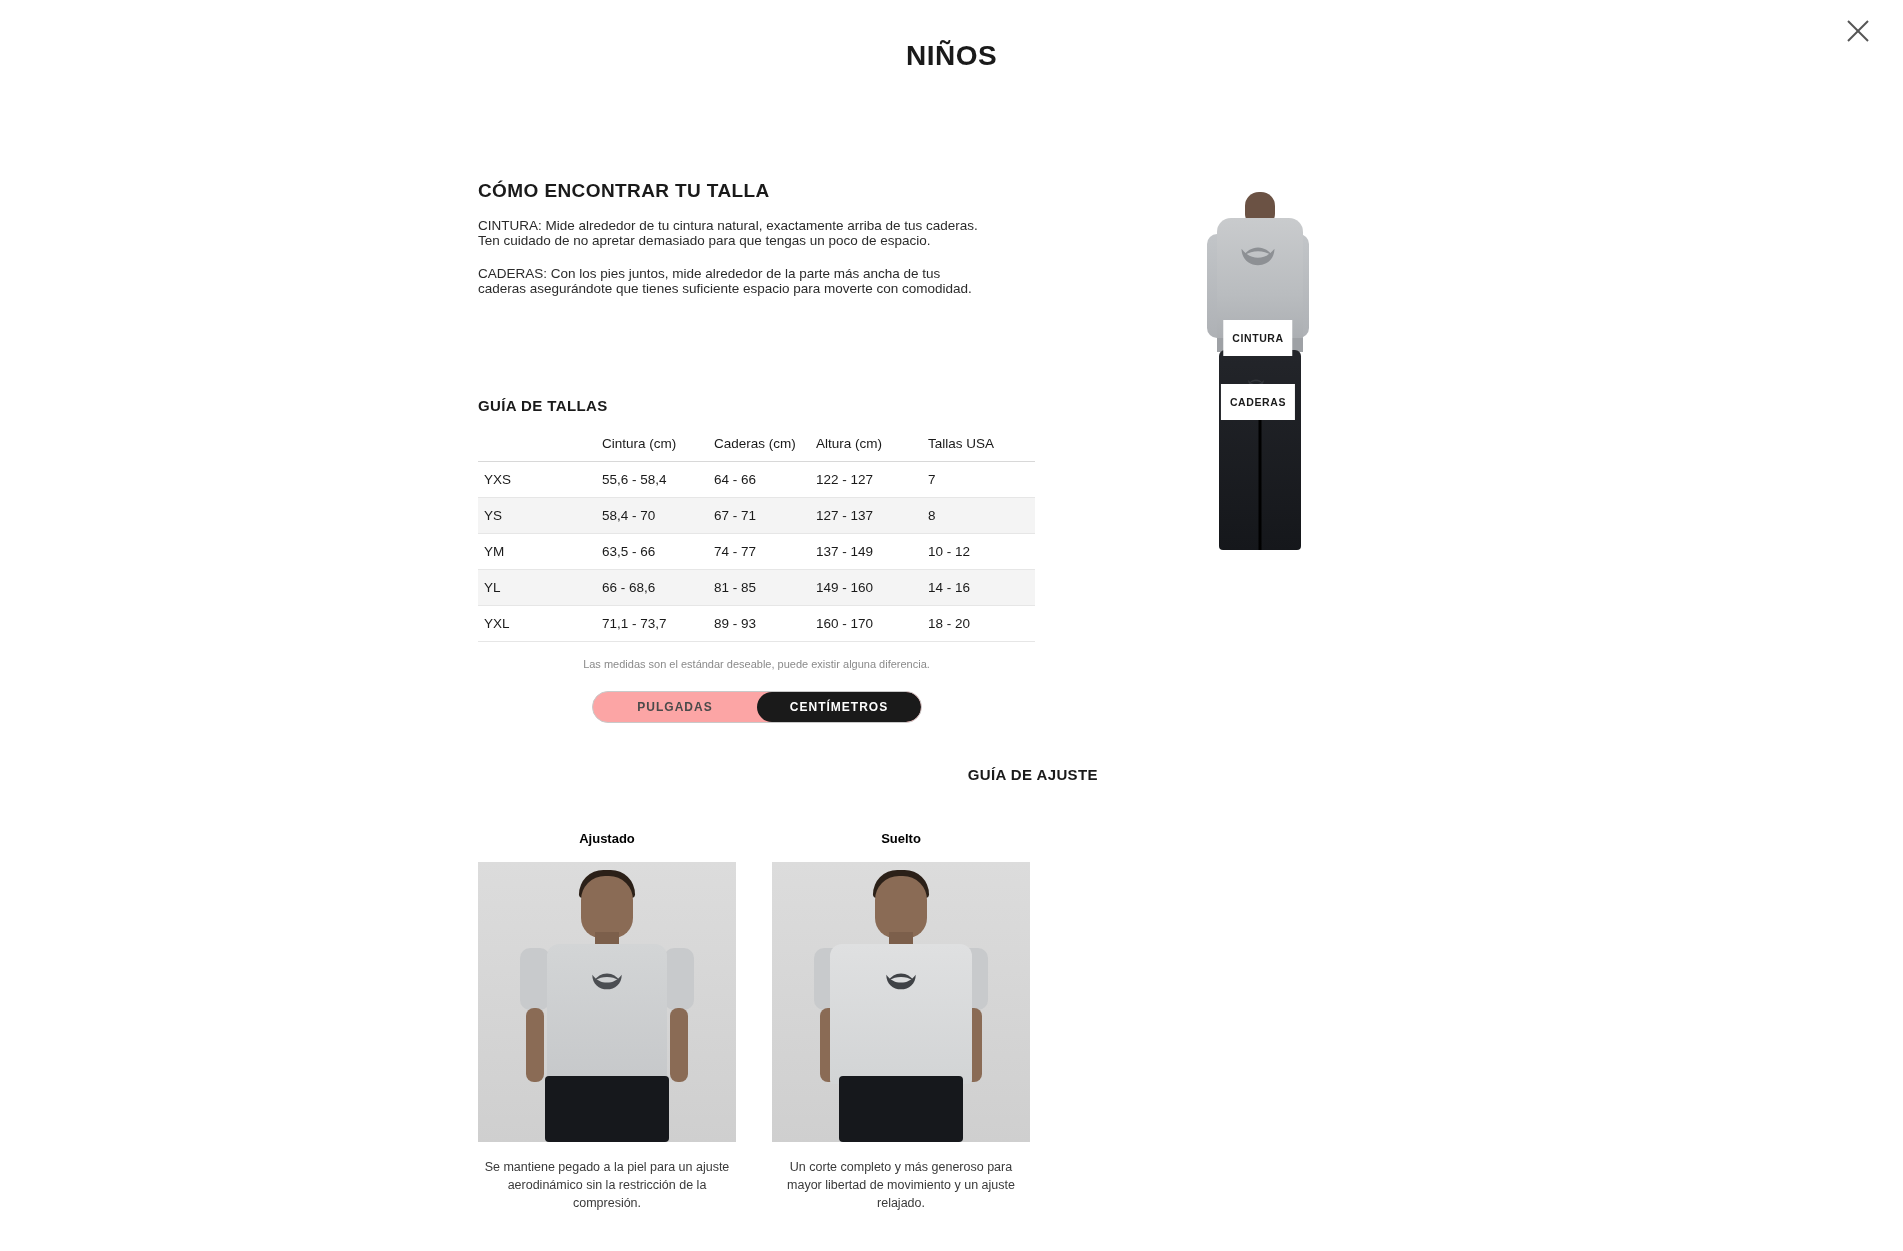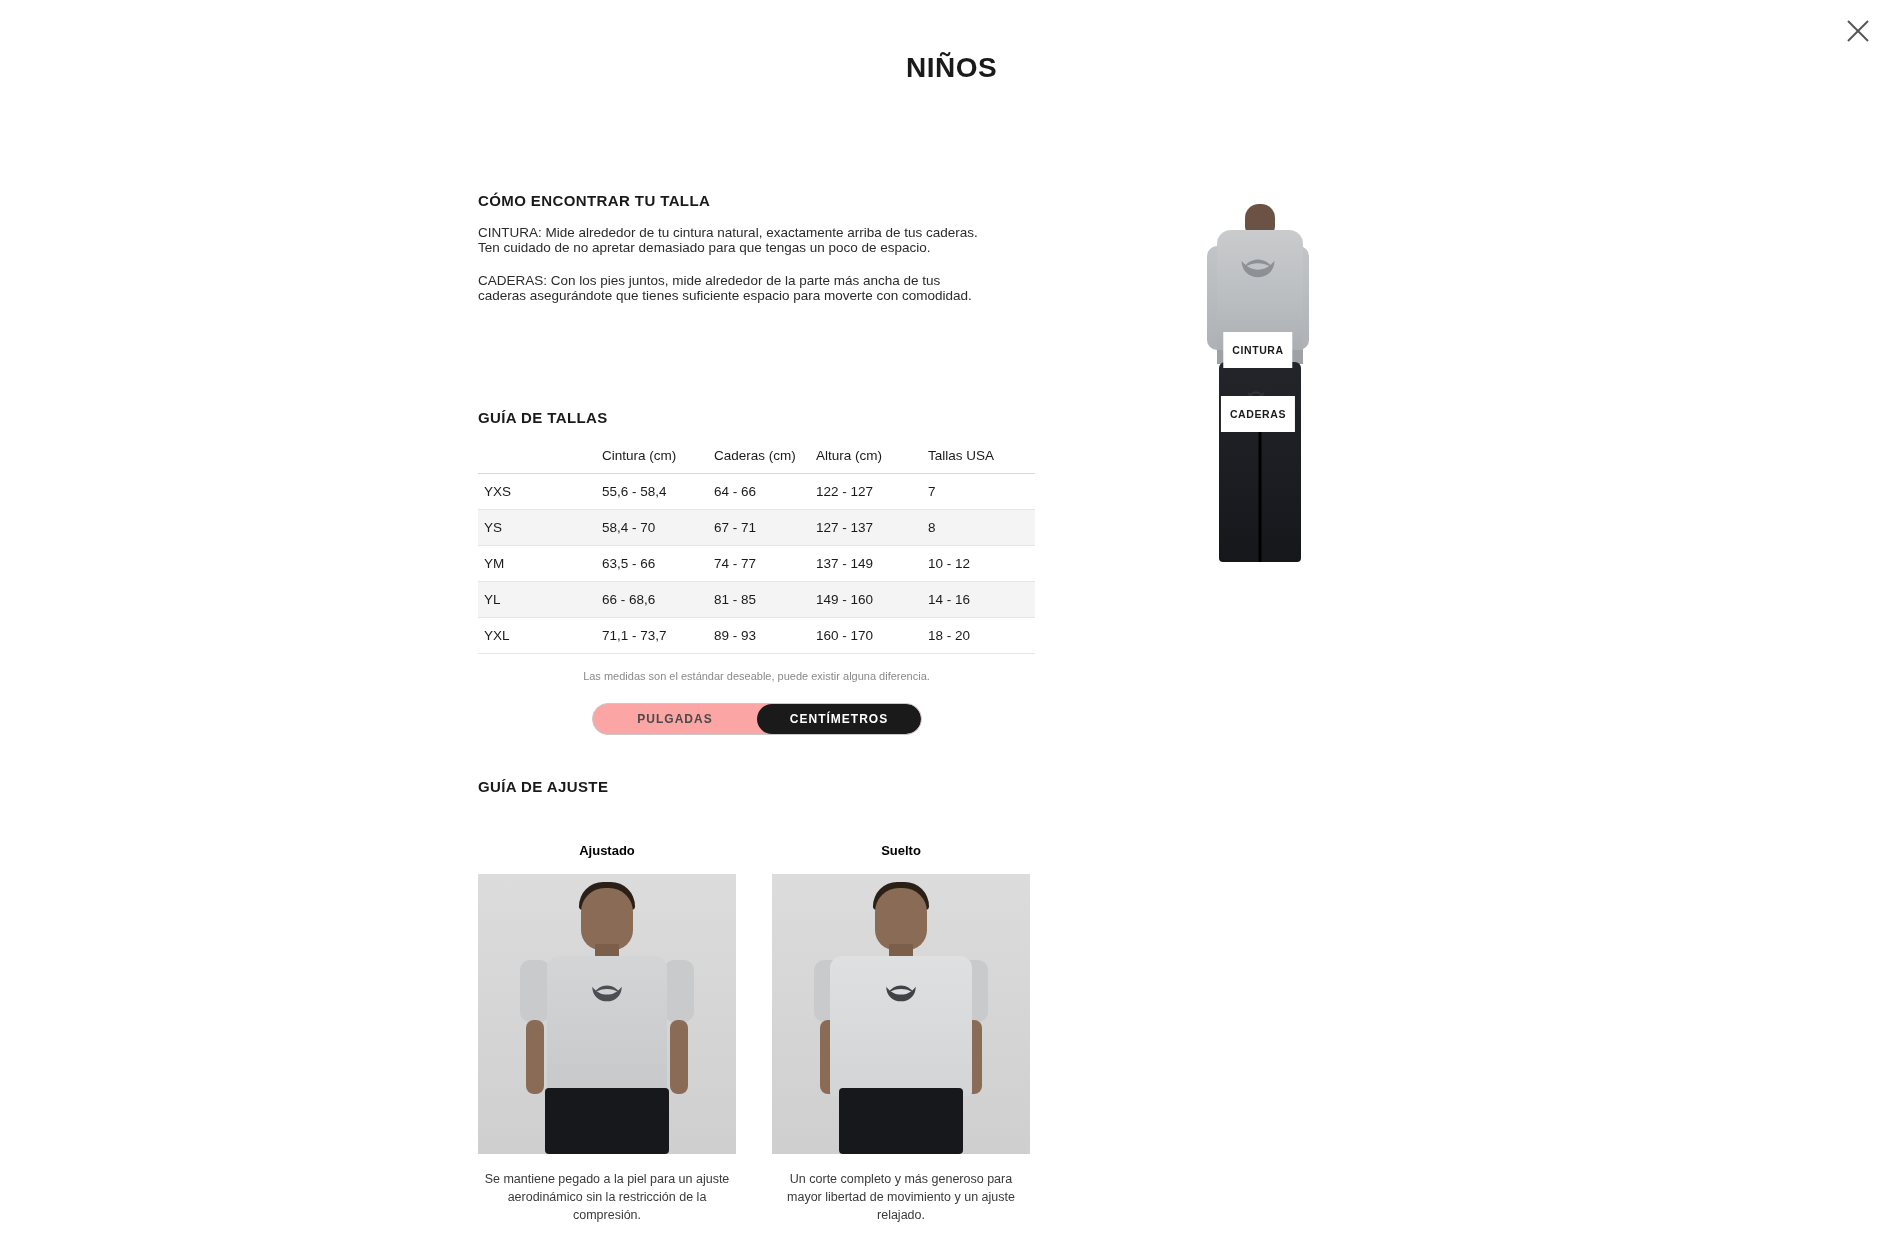--- a/index.html
+++ b/index.html
@@ -30,38 +30,38 @@
     line-height: 0;
   }
   .close-btn svg { display: block; }
 
   .modal-title {
     text-align: center;
     font-size: 28px;
     font-weight: bold;
     letter-spacing: 0.5px;
     margin: 0;
-    padding-top: 52px;
+    padding-top: 40px;
     color: #1a1a1a;
   }
 
   .content {
     position: relative;
     width: 1903px;
   }
 
   
   .left-col {
     position: absolute;
     left: 478px;
     top: 108px;
     width: 560px;
   }
   h3.section-heading {
-    font-size: 15px;
+    font-size: 19px;
     font-weight: bold;
     letter-spacing: 0.4px;
     margin: 0 0 16px 0;
     color: #1a1a1a;
   }
   p.body-text {
     font-size: 13.5px;
     line-height: 15px;
     color: #2b2b2b;
     margin: 0 0 18px 0;
@@ -142,21 +142,21 @@
     border-radius: 16px;
   }
 
   
   .fit-block {
     position: absolute;
     left: 478px;
     top: 694px;
     width: 620px;
   }
-  .fit-block h3.section-heading { font-size: 15px; margin-bottom: 0; }
+  .fit-block h3.section-heading { font-size: 15px; margin-bottom: 0; text-align: right; }
   .fit-cols {
     display: flex;
     gap: 36px;
     margin-top: 48px;
   }
   .fit-col { width: 258px; }
   .fit-label {
     text-align: center;
     font-size: 13px;
     font-weight: bold;

